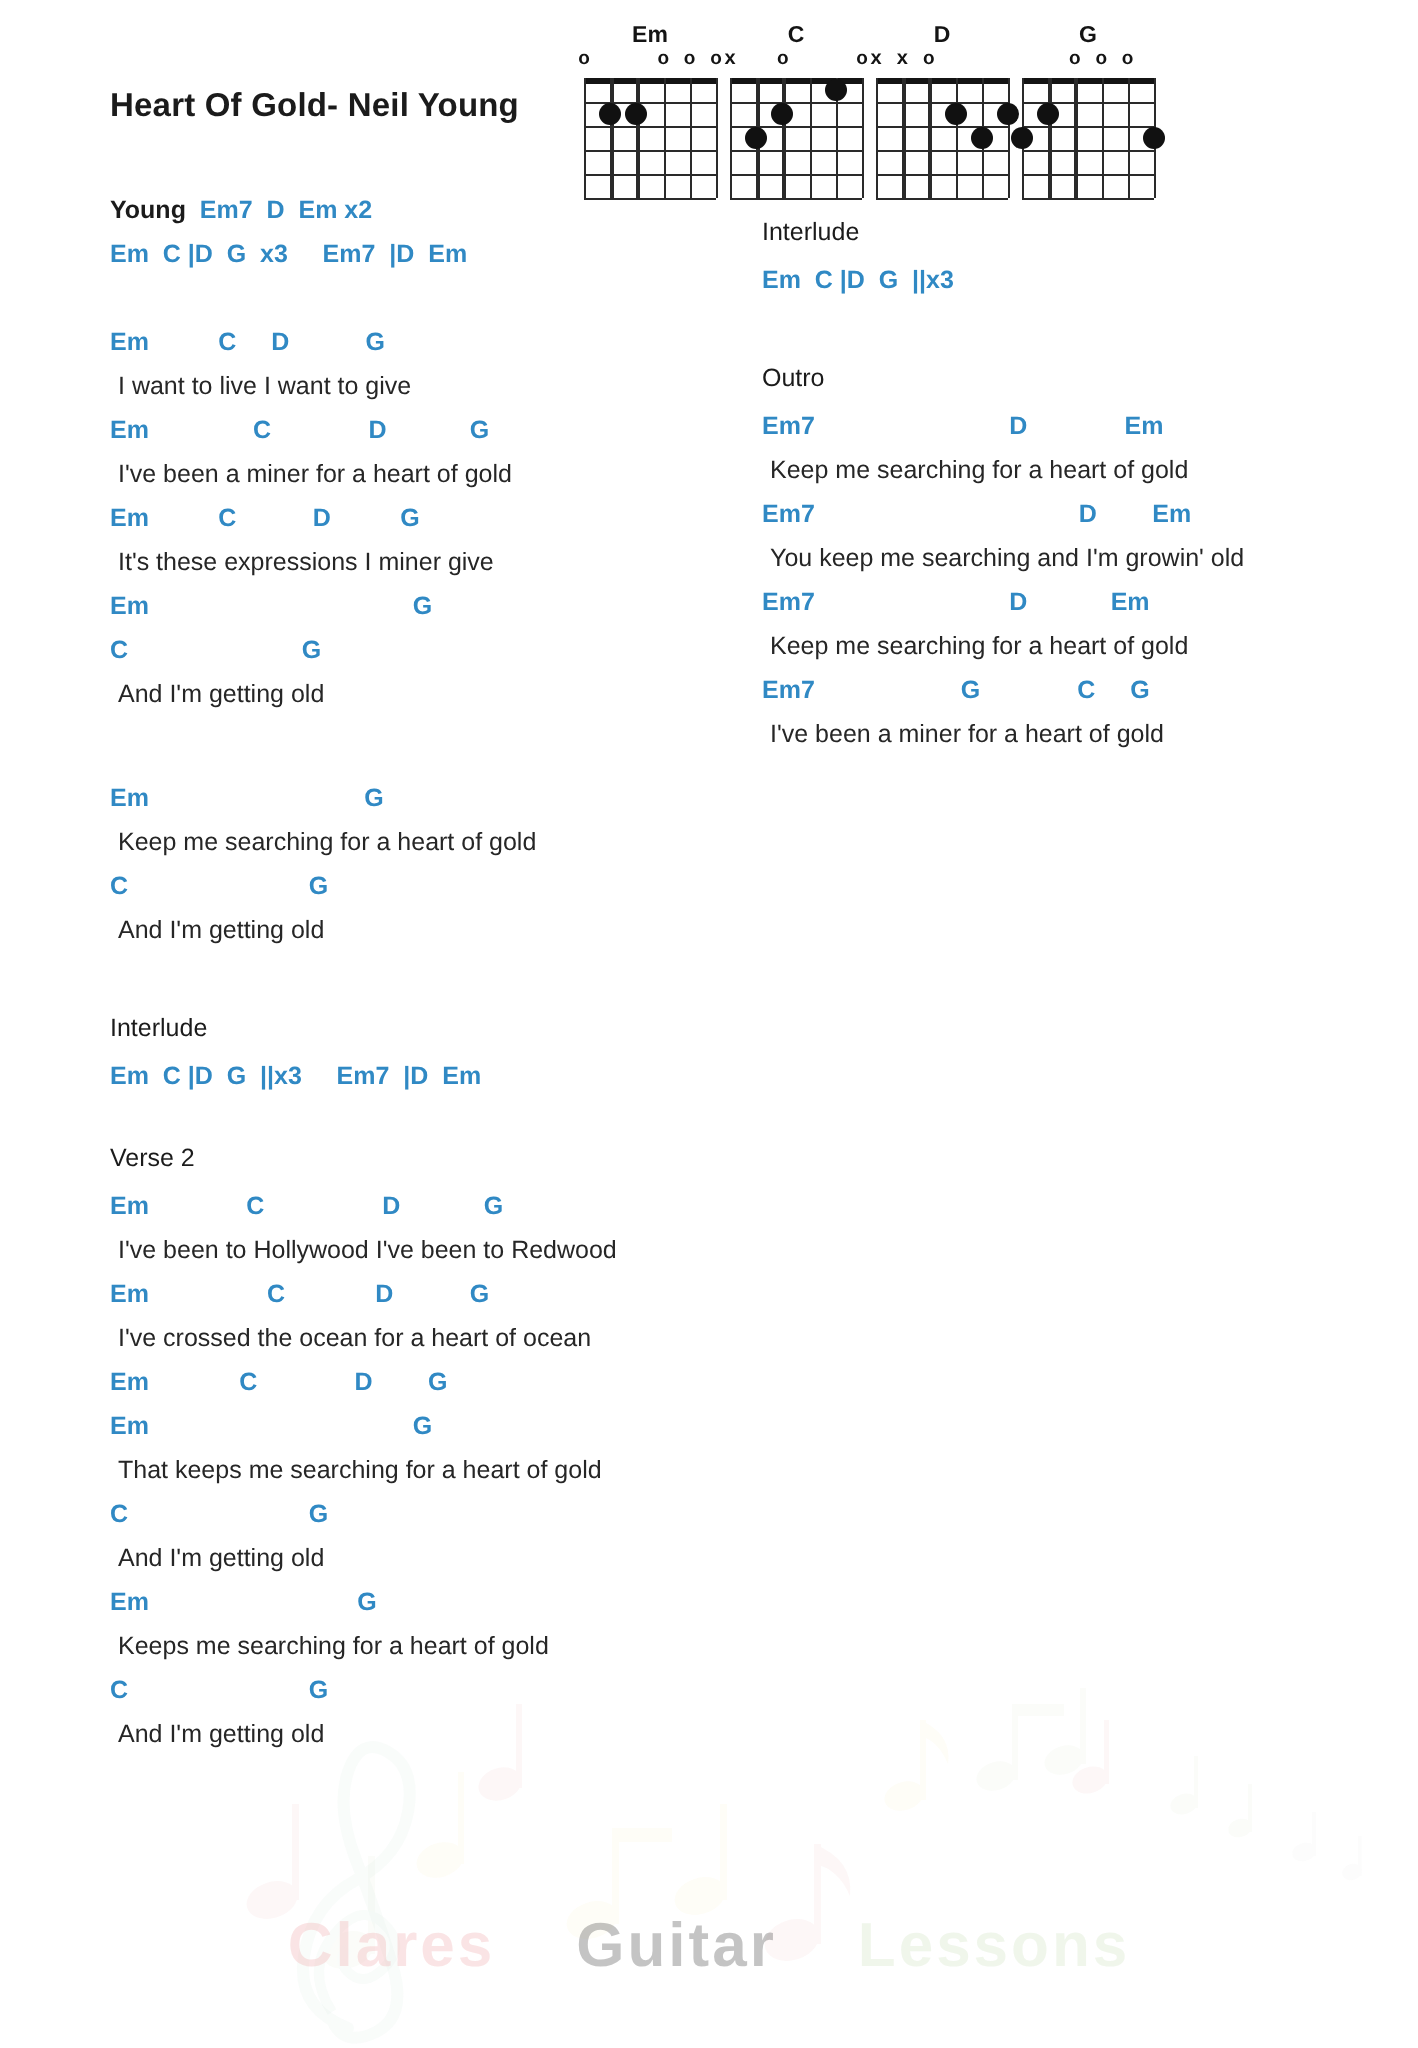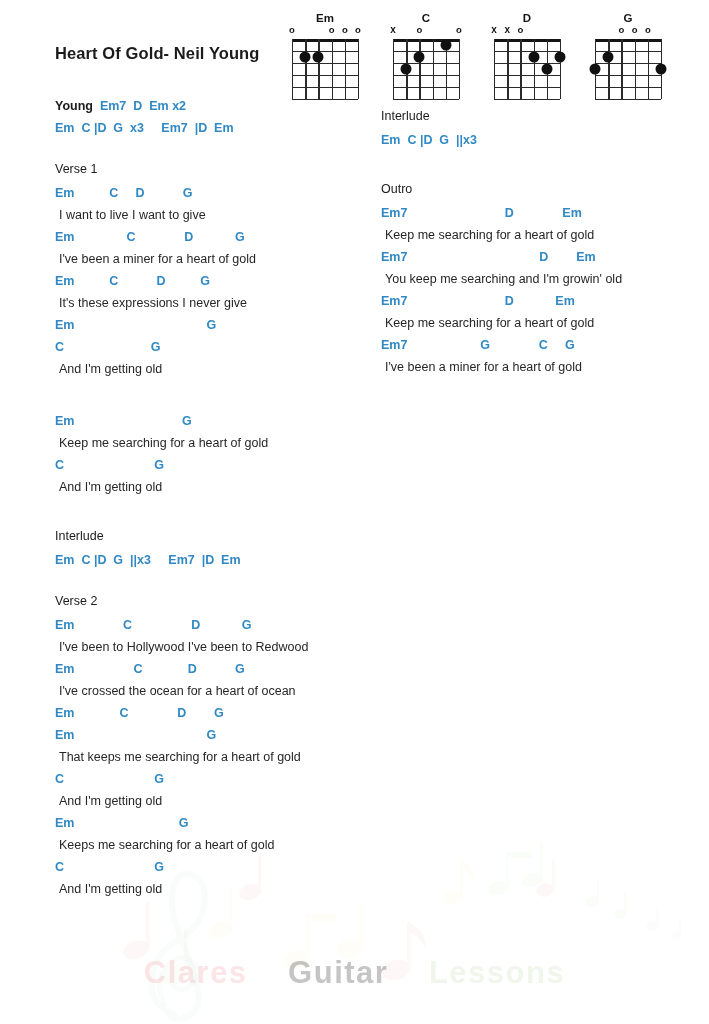--- a/index.html
+++ b/index.html
@@ -45,21 +45,21 @@
     color: #1b1b1b;
     letter-spacing: .1px;
     z-index: 3;
   }
 
   
   .diagrams {
     position: absolute;
     left: 292px; top: 12px;
     display: flex;
-    gap: 29px;
+    gap: 1px;
     z-index: 3;
   }
   .chordbox { position: relative; width: 72px; }
   .chord-name {
     position: absolute;
     top: 0;
     font-size: 11.5px;
     font-weight: bold;
     color: #141414;
     text-align: center;
@@ -325,28 +325,27 @@
     <div class="section">
       <div class="row-inline">
         <span class="inline-head">Young</span><span class="inline-chords">&nbsp;&nbsp;</span><span class="inline-chords">Em7  D  Em x2</span>
       </div>
       <div class="chordline">Em  C |D  G  x3     Em7  |D  Em</div>
     </div>
 
     <div class="spacer-md"></div>
 
     <div class="section">
-      <div class="sec-head">Verse 1</div>
       <div id="verse1-lines">
           <div class="chordline">Em          C     D           G</div>
           <div class="lyricline">I want to live I want to give</div>
           <div class="chordline">Em               C              D            G</div>
           <div class="lyricline">I've been a miner for a heart of gold</div>
           <div class="chordline">Em          C           D          G</div>
-          <div class="lyricline">It's these expressions I never give</div>
+          <div class="lyricline">It's these expressions I miner give</div>
           <div class="chordline">Em                                      G</div>
           <div class="chordline">C                         G</div>
           <div class="lyricline">And I'm getting old</div>
         </div>
     </div>
 
     <div class="spacer-lg"></div>
 
     <div class="section">
       <div id="chorus-lines">

